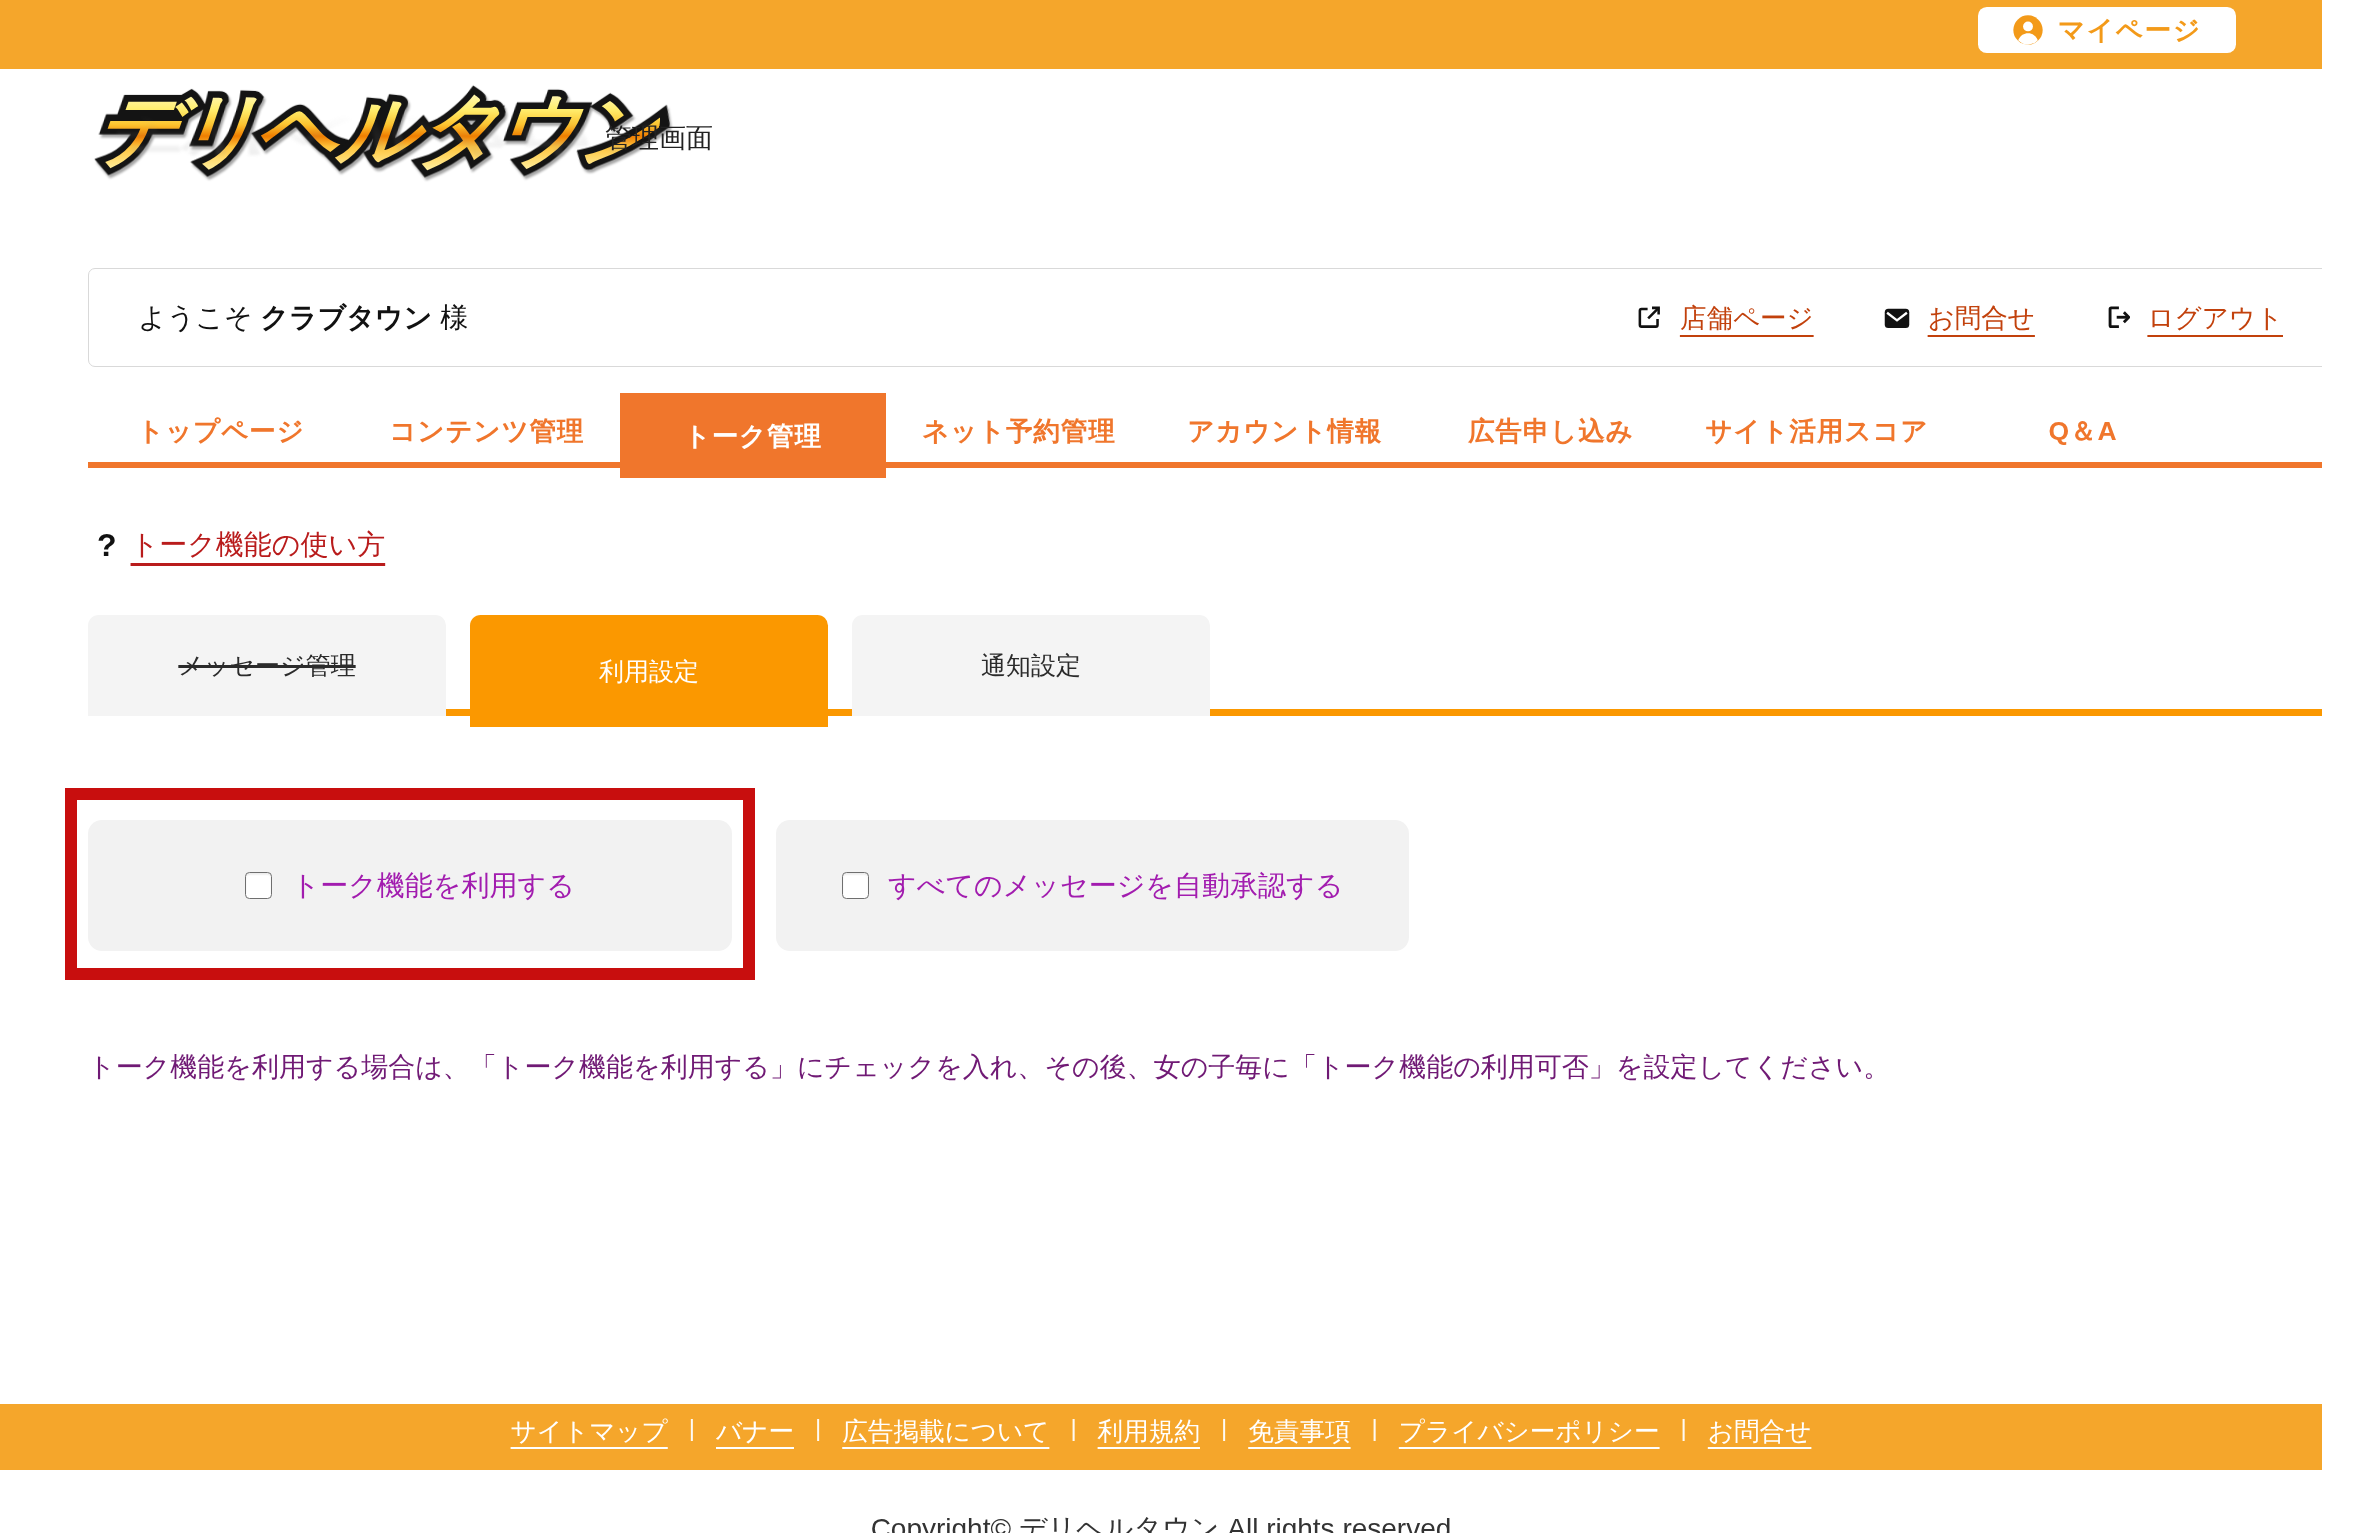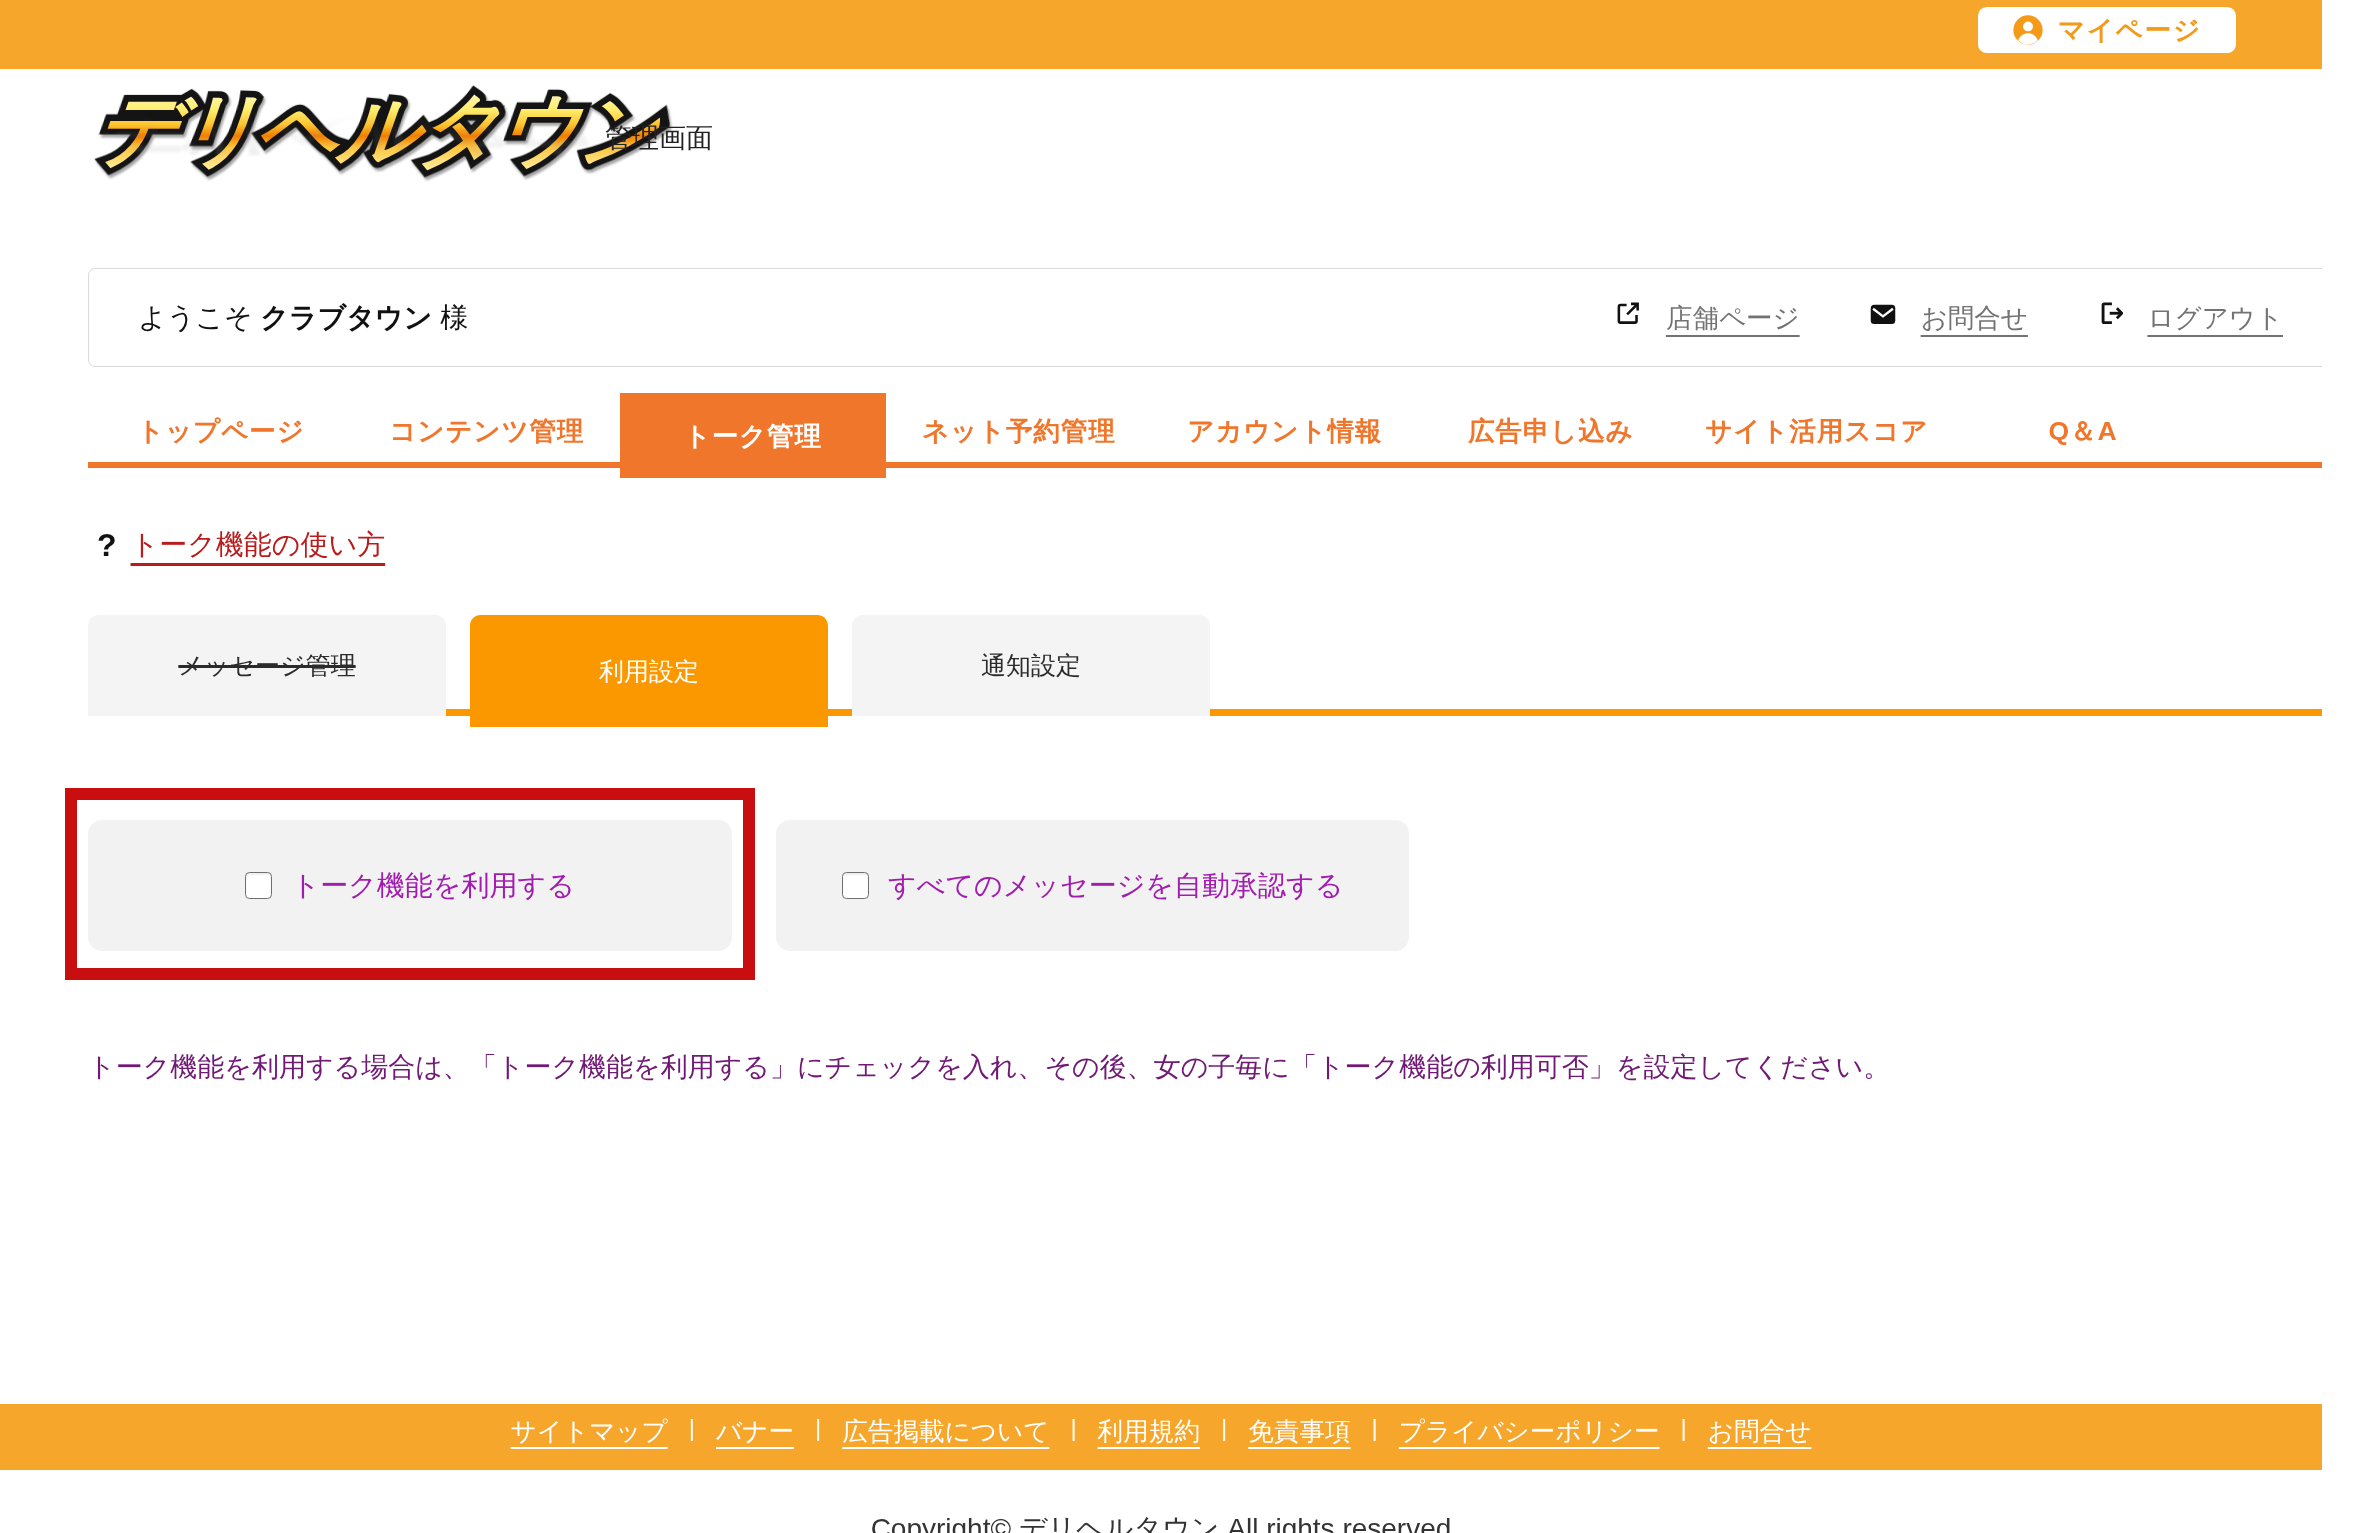--- a/index.html
+++ b/index.html
@@ -32,21 +32,21 @@
     mask-image:linear-gradient(to bottom,rgba(0,0,0,0.65) 0%,transparent 70%); white-space:nowrap; }
   .admin-label { position:absolute; left:605px; top:51px; font-size:27px; color:#222; }
 
   
   .welcome-bar { position:absolute; top:244px; left:88px; width:2245px; height:99px;
     border:1.8px solid #d9d9d9; border-radius:7px; background:#fff; display:flex;
     align-items:center; justify-content:space-between; padding:0 49px;margin-top:24px; }
   .welcome-text { font-size:28px; color:#111; }
   .welcome-text b { font-weight:bold; }
   .welcome-links { display:flex; align-items:center; gap:69px; }
-  .wlink { display:flex; align-items:flex-start; gap:24px; cursor:pointer; color:#737373;
+  .wlink { display:flex; align-items:center; gap:17px; cursor:pointer; color:#c2410c;
     font-size:26.5px; }
   .wlink .txt { text-decoration:underline; text-underline-offset:8px; text-decoration-thickness:1.8px; }
   .wlink svg { display:block; }
 
   
   .nav-tabs { position:absolute; top:393px; left:88px; width:2245px; height:75px;
     display:flex; align-items:flex-start; border-bottom:6.2px solid #F0762C; }
   .nav-tab { width:266px; height:75px; display:flex; align-items:center; justify-content:center;
     font-size:26.5px; font-weight:bold; color:#F0762C; cursor:pointer; letter-spacing:0.9px; }
   .nav-tab.active { background:#F0762C; color:#fff; height:85px; }

